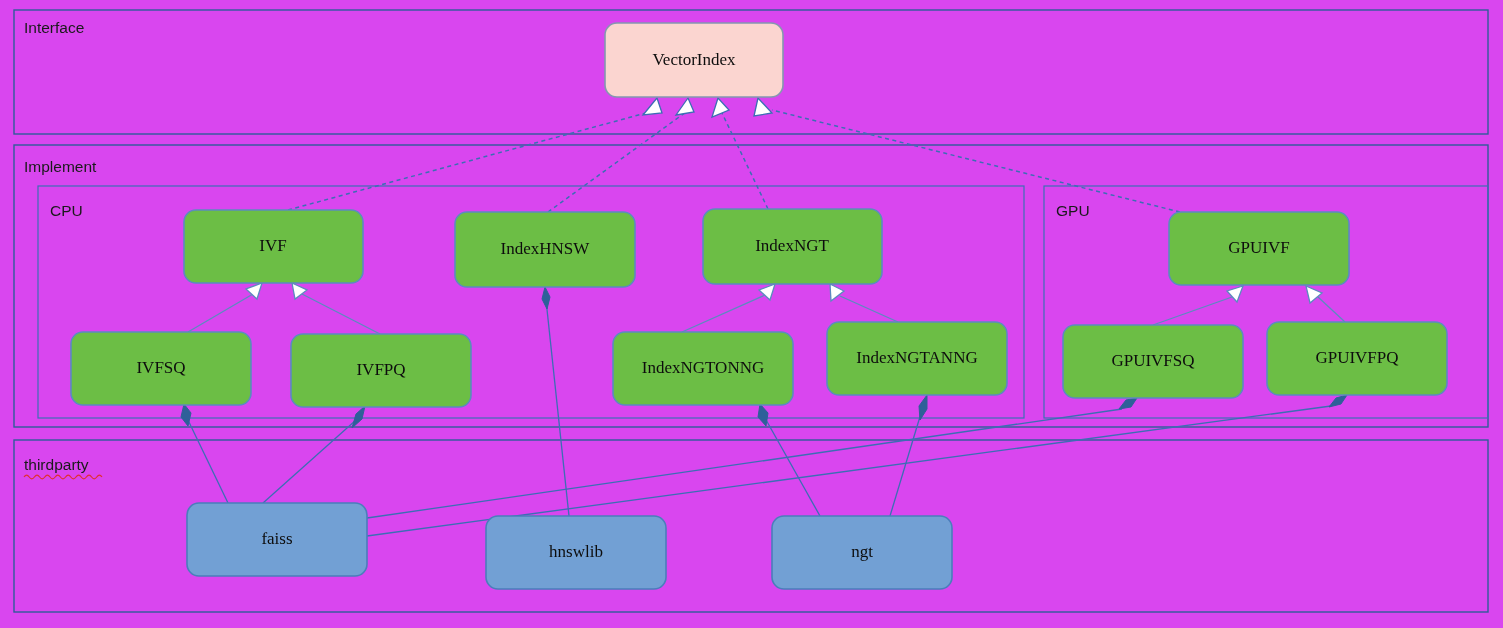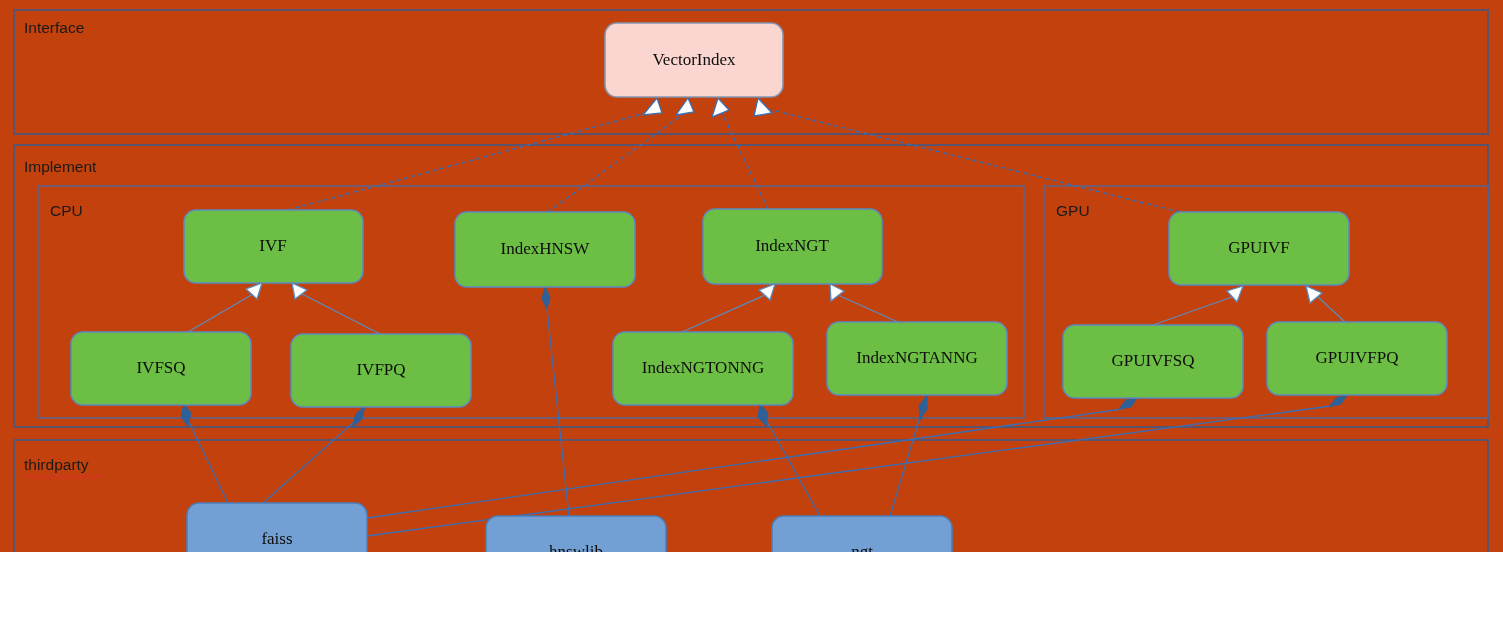--- a/index.html
+++ b/index.html
@@ -4,22 +4,22 @@
 <title>VectorIndex Architecture Diagram</title>
 <style>
   html, body {
     margin: 0;
     padding: 0;
     background: #ffffff;
   }
   #canvas {
     position: relative;
     width: 1503px;
-    height: 552px;
-    background: #c2410c;
+    height: 628px;
+    background: #d946ef;
     overflow: hidden;
     font-family: "Liberation Serif", "DejaVu Serif", serif;
   }
   #diagram-svg {
     position: absolute;
     left: 0;
     top: 0;
     width: 1503px;
     height: 628px;
   }

